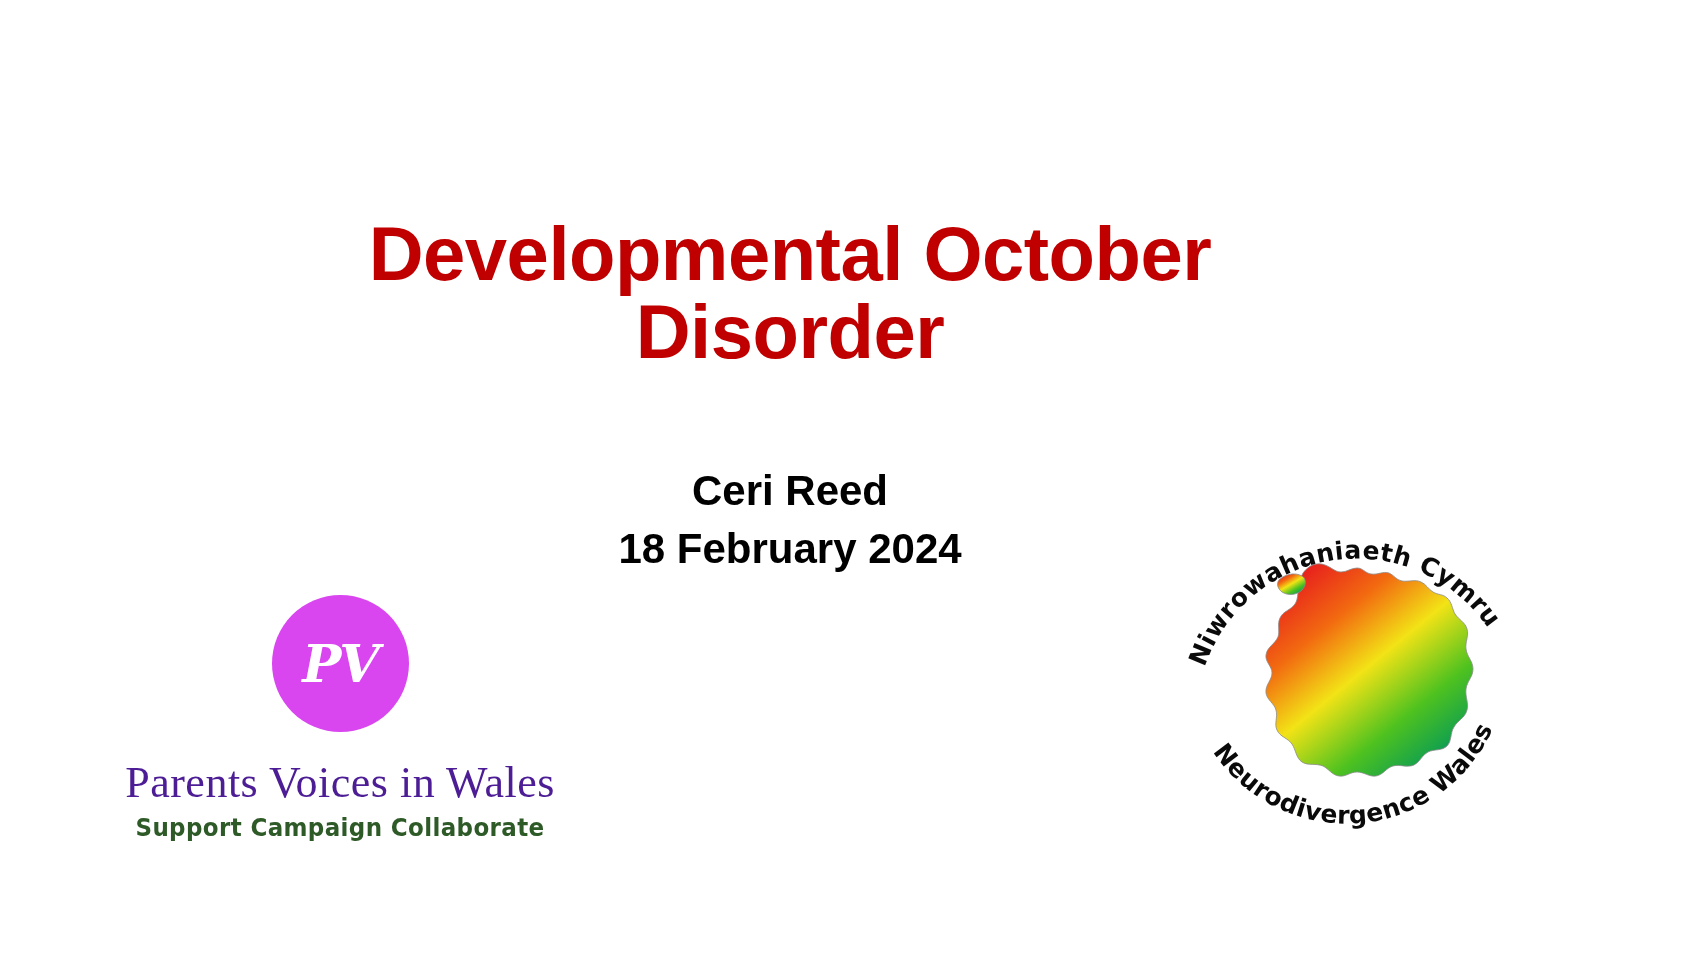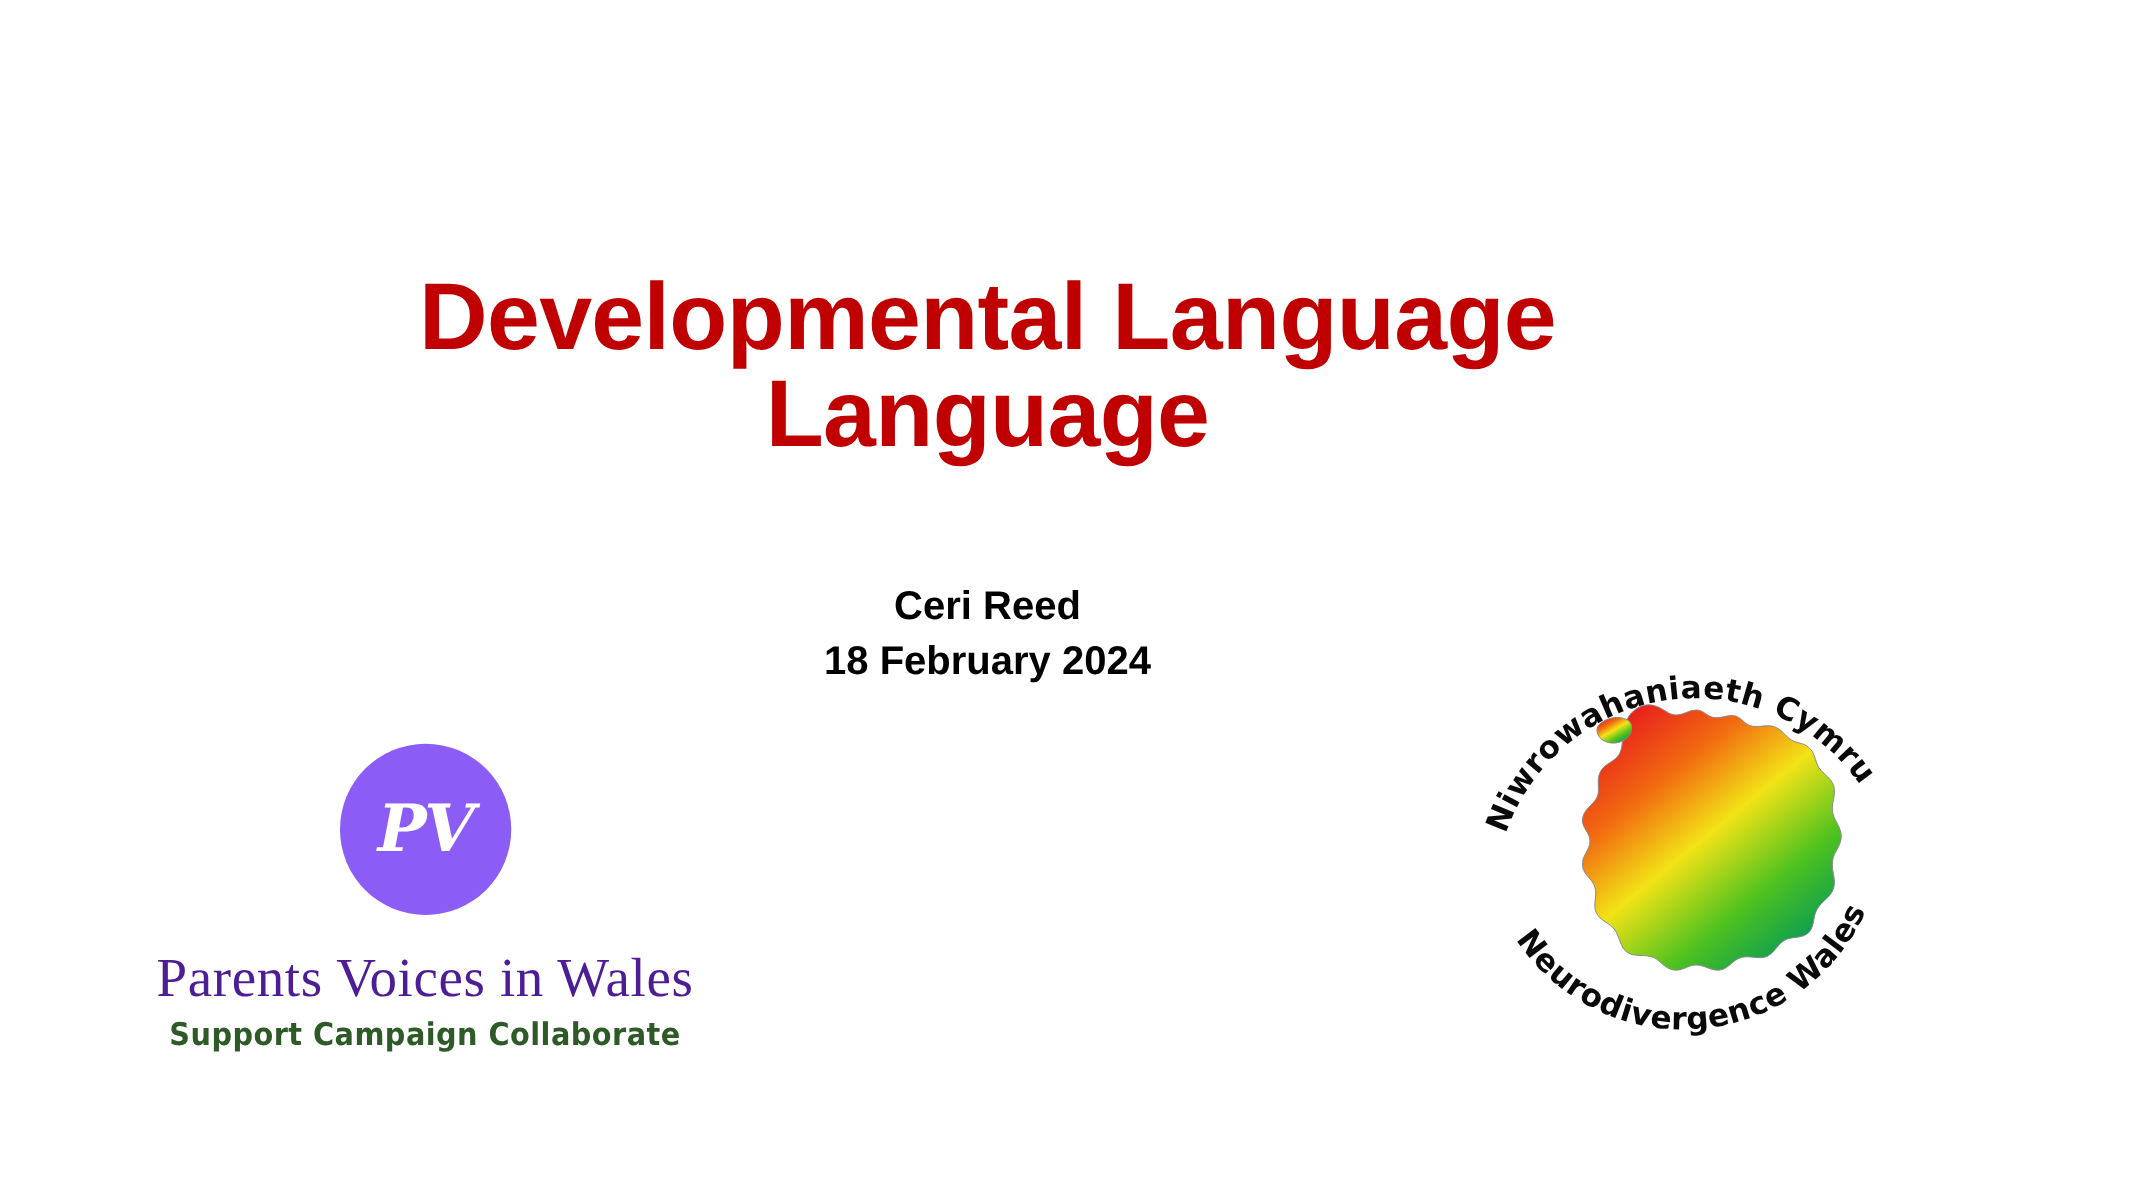--- a/index.html
+++ b/index.html
@@ -45,40 +45,40 @@
   .subtitle-block {
     position: absolute;
     left: 430px;
     top: 462px;
     width: 720px;
     text-align: center;
   }
   .subtitle-line {
     font-family: "Liberation Sans", sans-serif;
     font-weight: bold;
-    font-size: 32px;
+    font-size: 42px;
     line-height: 1.38;
     color: #000000;
     margin: 0;
   }
 
   
   .pvw-logo {
     position: absolute;
     left: 100px;
     top: 595px;
     width: 480px;
     height: 250px;
     text-align: center;
   }
   .pvw-badge {
     width: 137px;
     height: 137px;
     border-radius: 50%;
-    background: #8b5cf6;
+    background: #d946ef;
     margin: 0 auto;
     position: relative;
   }
   .pvw-monogram {
     position: absolute;
     left: 0;
     right: 0;
     top: 50%;
     transform: translateY(-50%);
     font-family: "DejaVu Serif", serif;
@@ -127,21 +127,21 @@
     fill: #0a0a0a;
     letter-spacing: 0.4px;
   }
 </style>
 </head>
 <body>
 
 <div class="slide">
 
   <div class="title-block">
-    <h1 class="slide-title">Developmental Language Language</h1>
+    <h1 class="slide-title">Developmental October Disorder</h1>
   </div>
 
   <div class="subtitle-block">
     <p class="subtitle-line">Ceri Reed</p>
     <p class="subtitle-line">18 February 2024</p>
   </div>
 
   <div class="pvw-logo">
     <div class="pvw-badge">
       <div class="pvw-monogram">PV</div>

